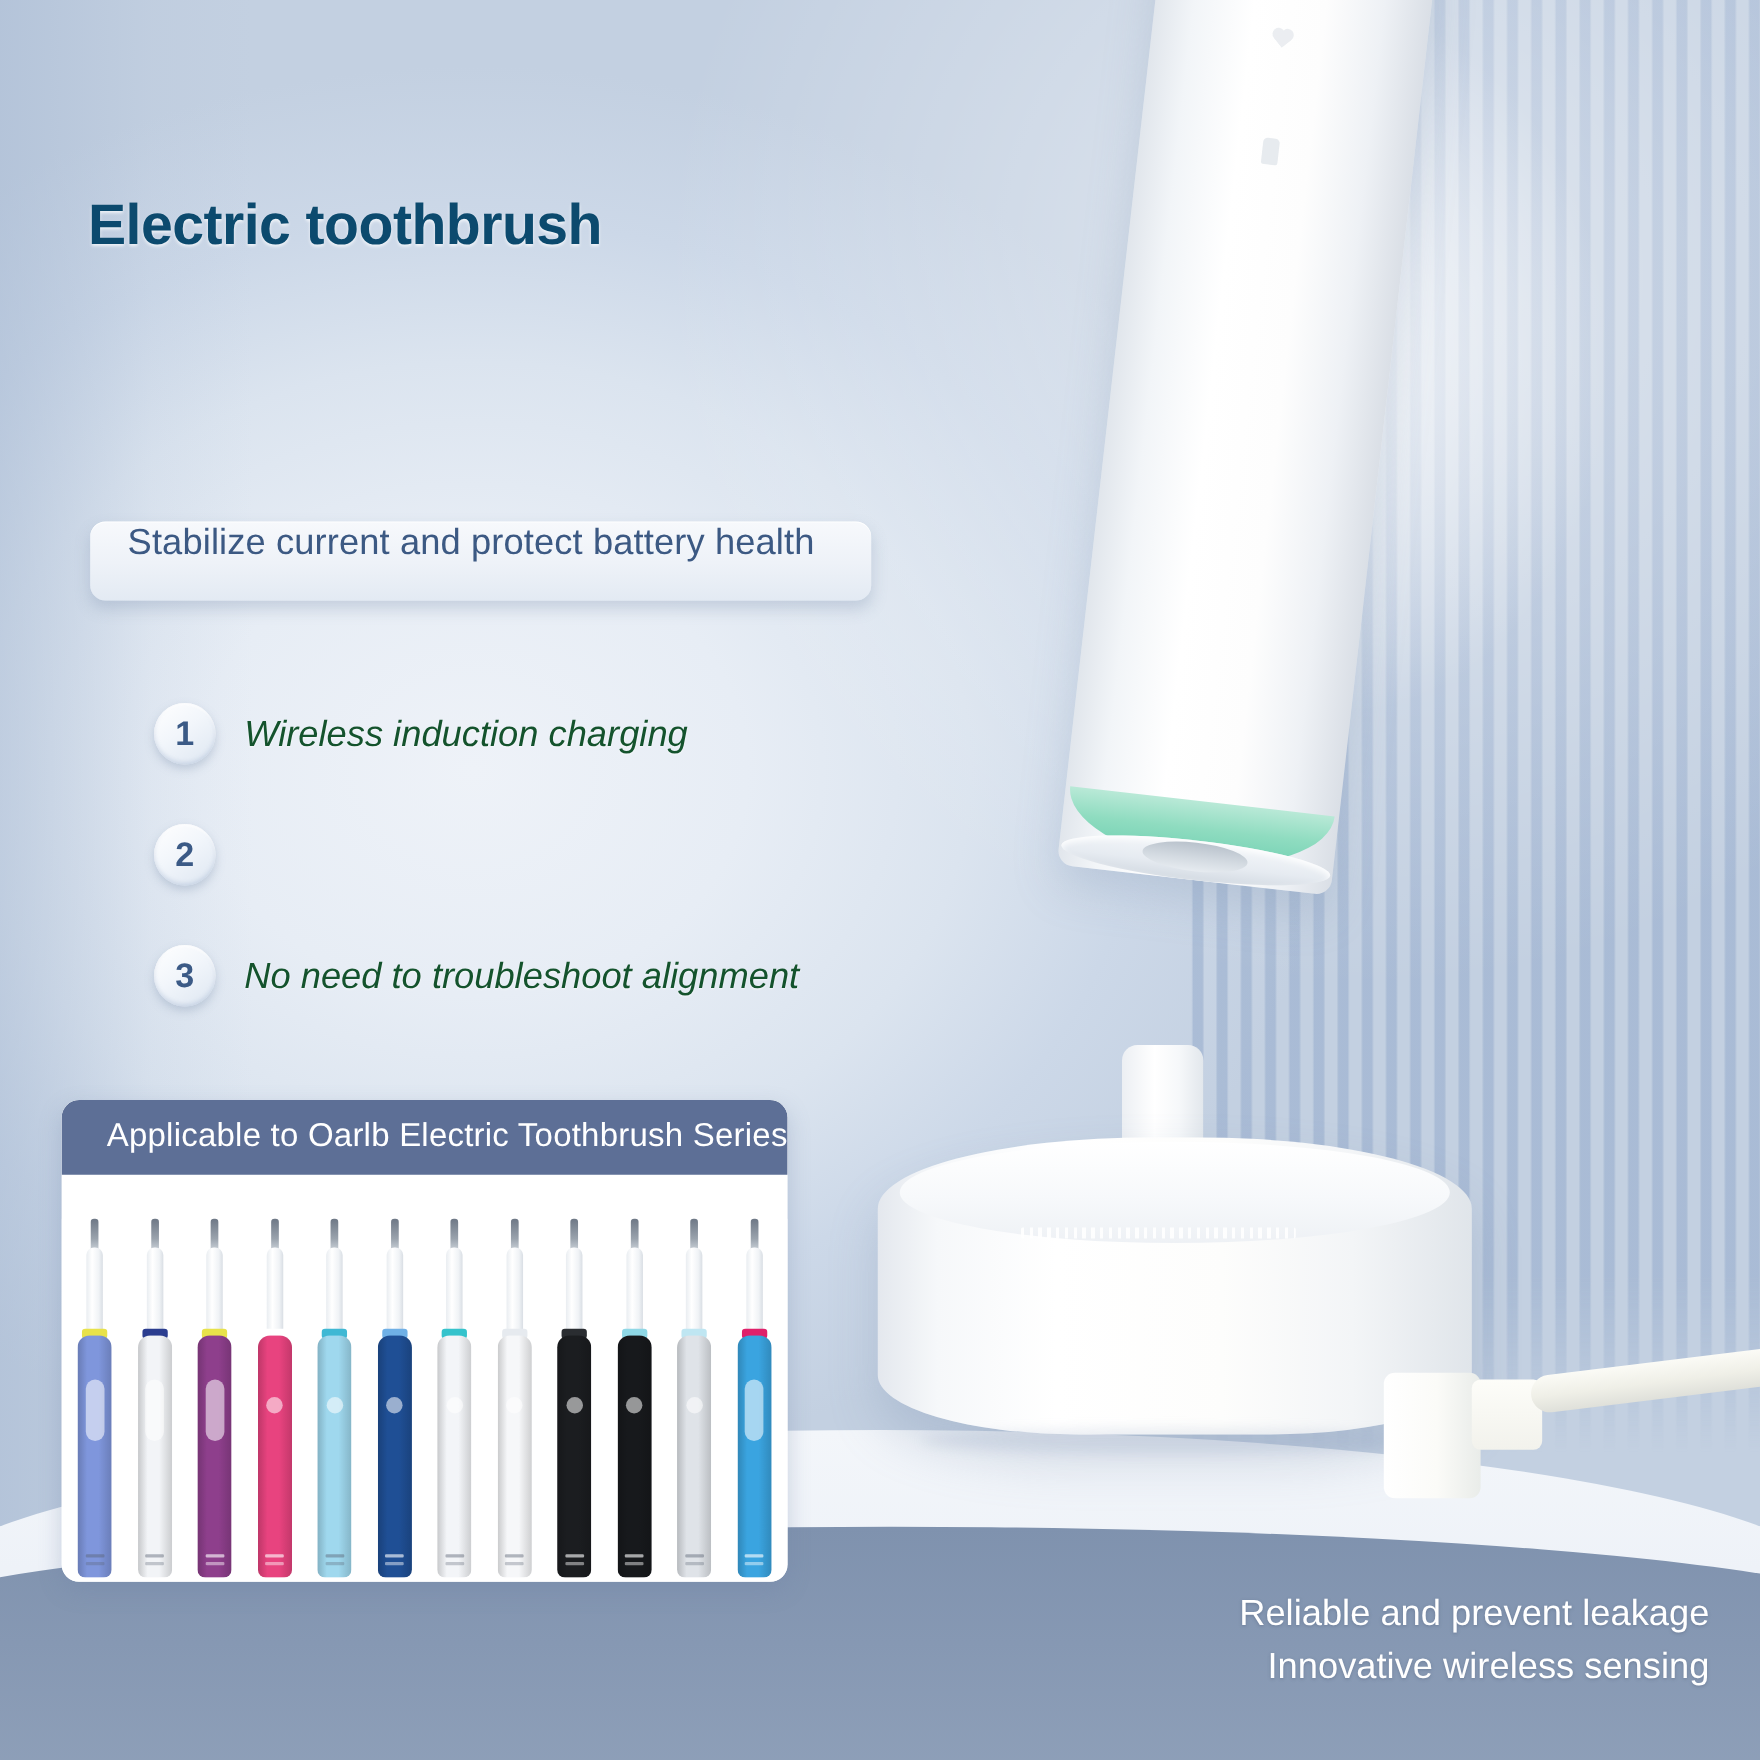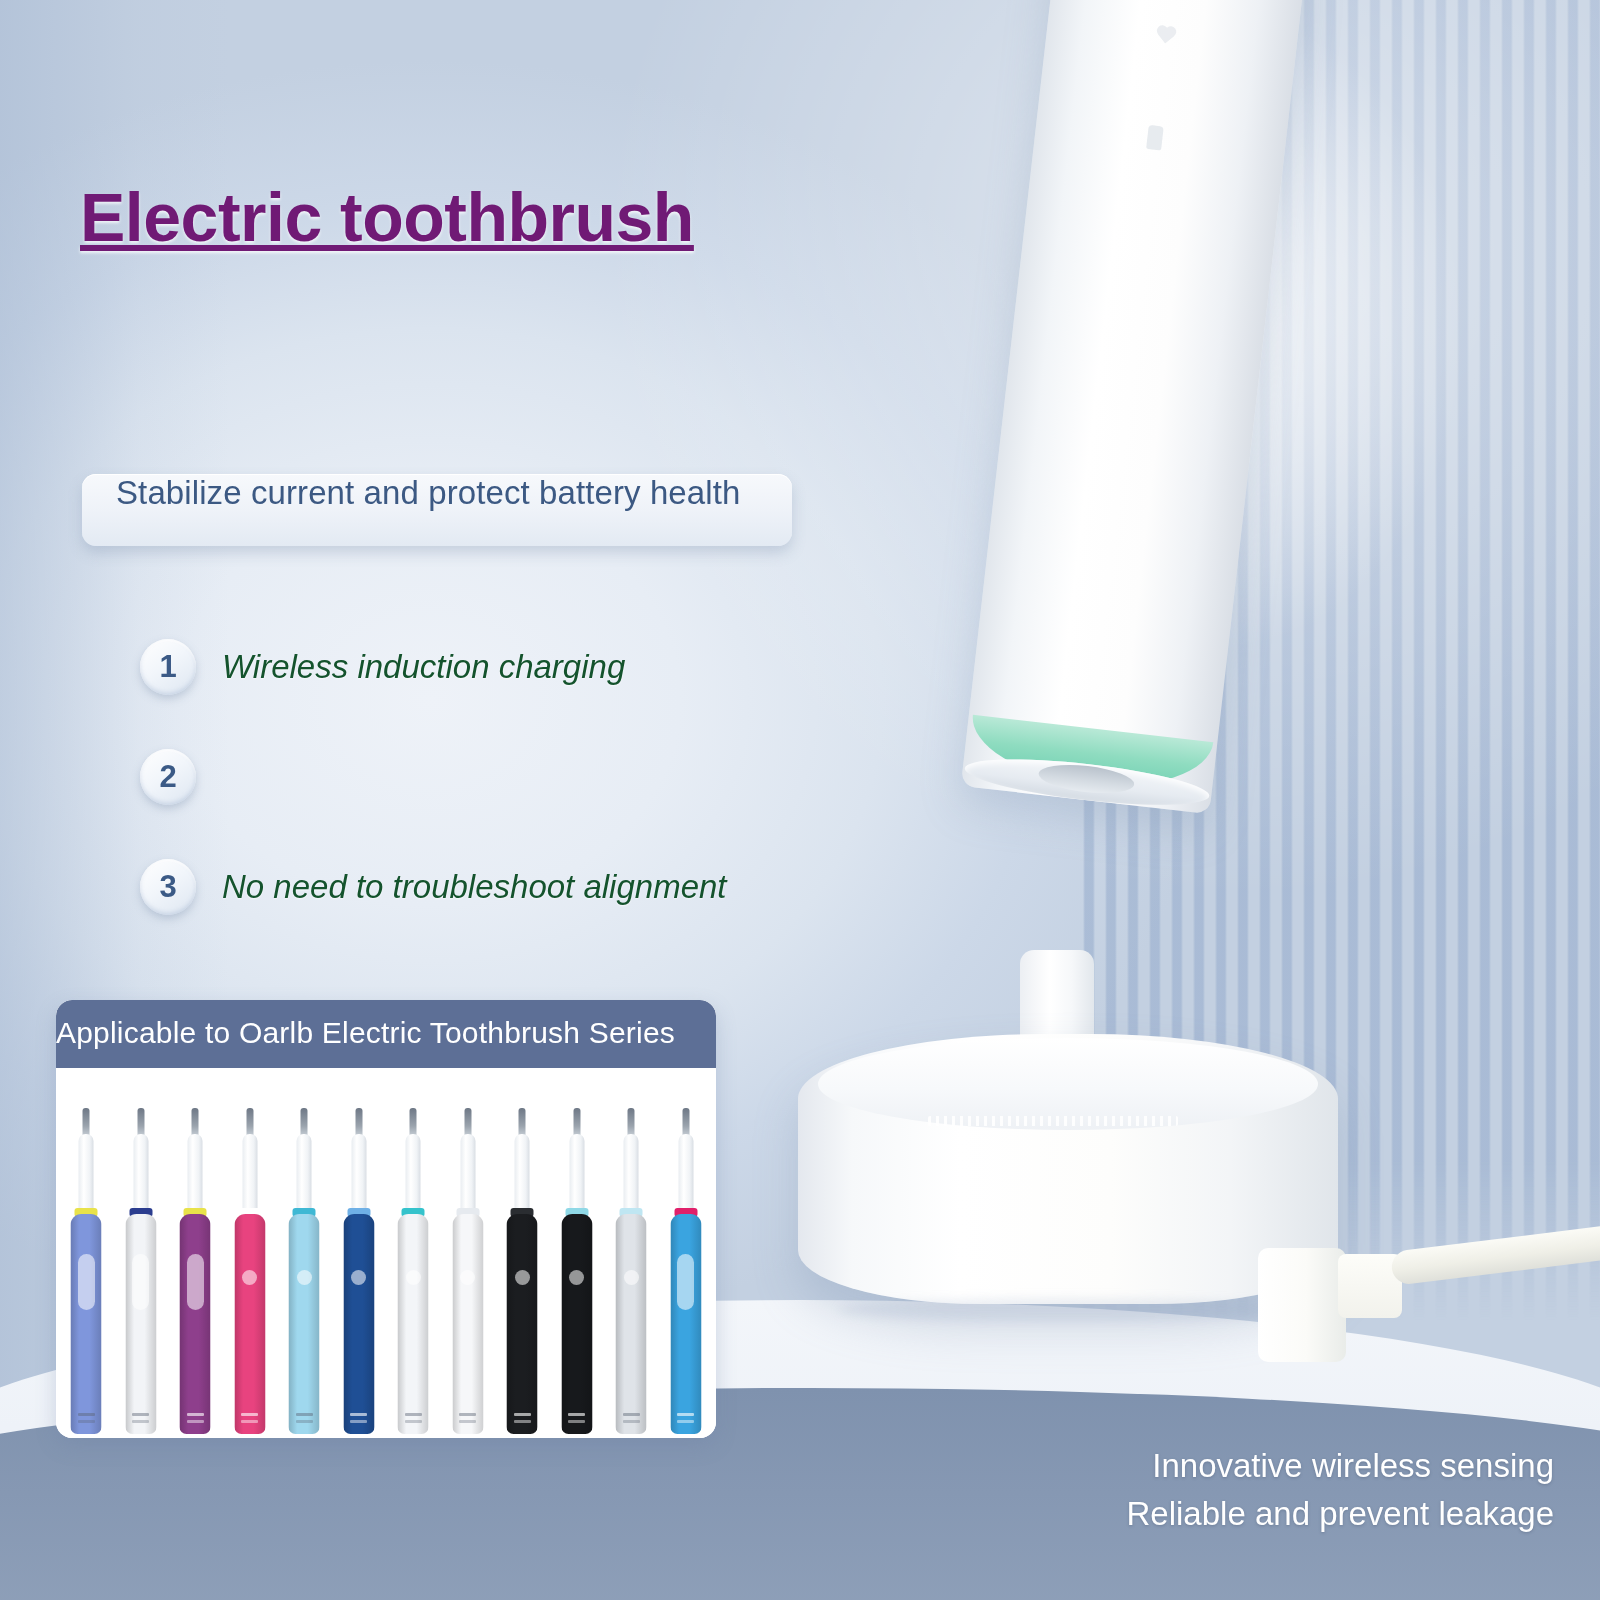--- a/index.html
+++ b/index.html
@@ -83,27 +83,26 @@
     border-radius: 50% 50% 0 0 / 90px 90px 0 0;
     background: linear-gradient(to bottom, #7f92ae 0%, #8698b3 35%, #93a4bc 100%);
   }
 
   
   .headline {
     position: absolute;
     left: 80px;
     top: 166px;
     width: 960px;
-    font-size: 68px;
+    font-size: 52px;
     font-weight: bold;
     line-height: 1.52;
     letter-spacing: -0.5px;
-    color: #701a75;
+    color: #0c4a6e;
     text-shadow: 0 2px 3px rgba(255,255,255,0.75);
-    text-decoration: underline;
   }
   .headline .l2 { display: block; }
 
   
   .pill {
     position: absolute;
     left: 82px;
     top: 474px;
     width: 710px;
     height: 72px;
@@ -172,21 +171,21 @@
   .compat-banner {
     position: absolute;
     left: 0; top: 0;
     width: 660px;
     padding: 13px 0 15px;
     background: #5d6f96;
     border-radius: 16px 16px 0 0;
     color: #ffffff;
     font-size: 30px;
     line-height: 1.32;
-    text-align: left;
+    text-align: right;
     letter-spacing: 0.2px;
   }
   .brush-row {
     position: absolute;
     left: 0;
     top: 108px;
     width: 660px;
     height: 330px;
     display: flex;
     align-items: flex-start;
@@ -617,17 +616,17 @@
           <div class="br-ring" style="background:#e0206a"></div>
           <div class="br-body" style="background:linear-gradient(to right, rgba(0,0,0,0.18) 0%, #3aa4e0 28%, #3aa4e0 62%, rgba(0,0,0,0.16) 100%), #3aa4e0">
             <div class="br-btn oval"></div>
             <div class="br-logo light"></div>
           </div>
         </div>
       </div>
   </div>
 
   <div class="tagline">
+    <span>Reliable and prevent leakage</span>
     <span>Innovative wireless sensing</span>
-    <span>Reliable and prevent leakage</span>
   </div>
 
 </div>
 
 </body></html>

